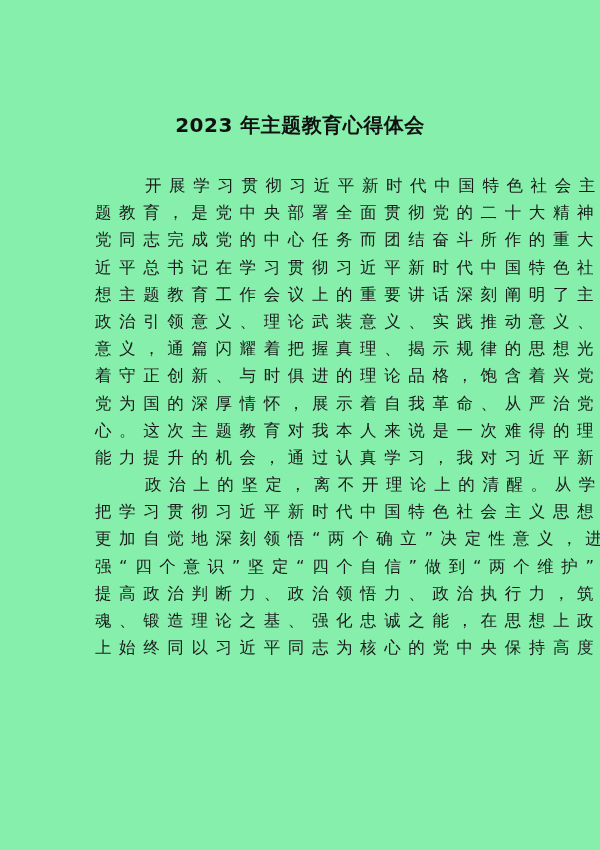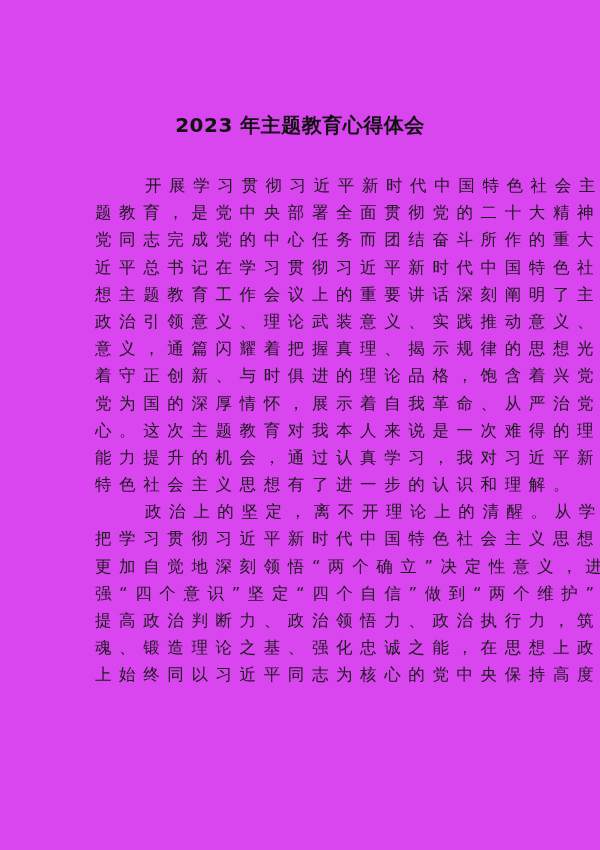--- a/index.html
+++ b/index.html
@@ -1,19 +1,19 @@
 <!DOCTYPE html>
 <html><head>
 <meta charset="utf-8">
 <style>
   html, body { margin: 0; padding: 0; background: #ffffff; }
   body { width: 600px; height: 850px; position: relative; overflow: hidden; }
   .page {
     position: absolute; left: 0; top: 0; width: 600px; height: 850px;
-    background: #d946ef;
+    background: #86efac;
   }
   .title {
     position: absolute; left: 0; top: 111px; width: 600px;
     text-align: center;
     font-family: "DejaVu Sans", sans-serif;
     font-weight: bold;
     font-size: 20px;
     line-height: 28px;
     color: #111111;
     letter-spacing: 0.5px;
@@ -44,21 +44,20 @@
       <div class="line">题教育，是党中央部署全面贯彻党的二十大精神、动员全</div>
       <div class="line">党同志完成党的中心任务而团结奋斗所作的重大举措。习</div>
       <div class="line">近平总书记在学习贯彻习近平新时代中国特色社会主义思</div>
       <div class="line">想主题教育工作会议上的重要讲话深刻阐明了主题教育的</div>
       <div class="line">政治引领意义、理论武装意义、实践推动意义、使命感召</div>
       <div class="line">意义，通篇闪耀着把握真理、揭示规律的思想光芒，彰显</div>
       <div class="line">着守正创新、与时俱进的理论品格，饱含着兴党为民、忧</div>
       <div class="line">党为国的深厚情怀，展示着自我革命、从严治党的坚定决</div>
       <div class="line">心。这次主题教育对我本人来说是一次难得的理论充电、</div>
       <div class="line">能力提升的机会，通过认真学习，我对习近平新时代中国</div>
-      <div class="line">特色社会主义思想有了进一步的认识和理解。</div>
     </div>
     <div>
       <div class="line indent">政治上的坚定，离不开理论上的清醒。从学习中不断</div>
       <div class="line">把学习贯彻习近平新时代中国特色社会主义思想引向深入，</div>
       <div class="line">更加自觉地深刻领悟“两个确立”决定性意义，进一步增</div>
       <div class="line">强“四个意识”坚定“四个自信”做到“两个维护”，不断</div>
       <div class="line">提高政治判断力、政治领悟力、政治执行力，筑牢政治之</div>
       <div class="line">魂、锻造理论之基、强化忠诚之能，在思想上政治上行动</div>
       <div class="line">上始终同以习近平同志为核心的党中央保持高度一致。公</div>
     </div>

